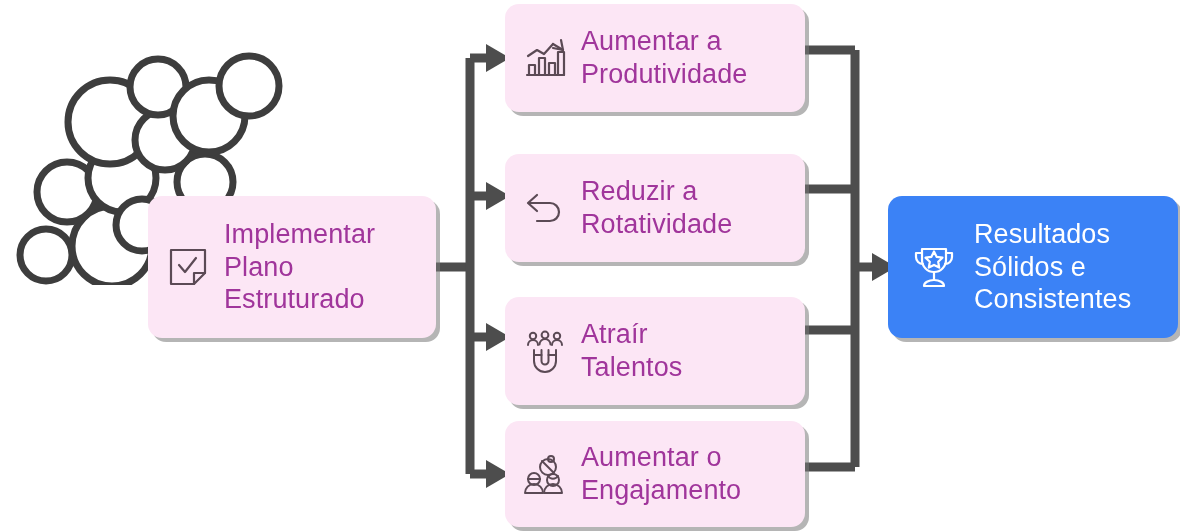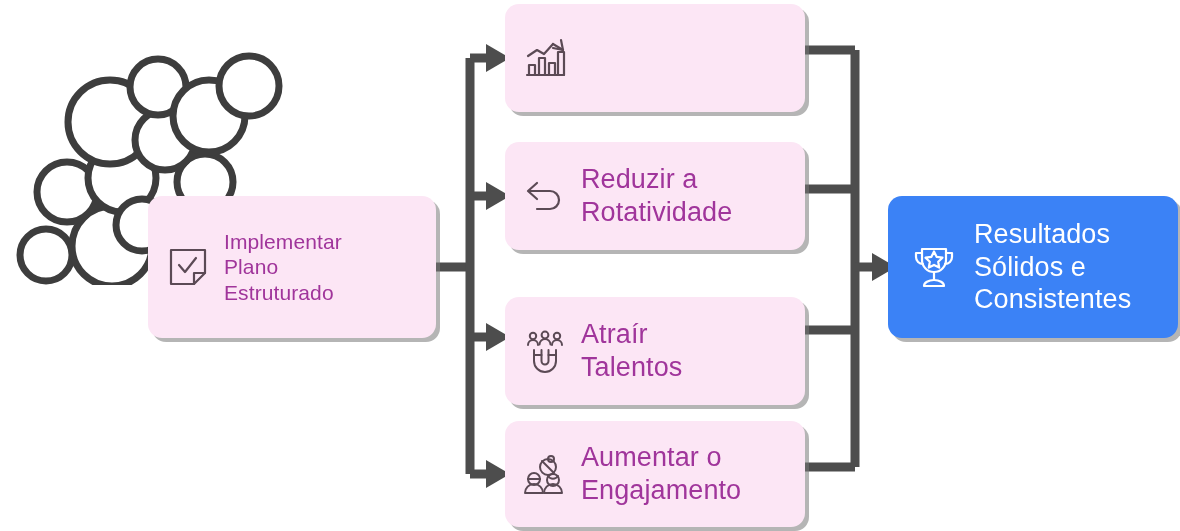--- a/index.html
+++ b/index.html
@@ -36,25 +36,25 @@
   .node .txt{
     color:#a0359b;
     font-size:27px;
     line-height:1.22;
     letter-spacing:.1px;
     white-space:pre-line;
   }
 
   
   #n-plan{left:148px;top:196px;width:288px;height:142px;}
-  #n-plan .txt{font-size:21px;}
+  #n-plan .txt{font-size:27px;}
 
   
   #n-prod{left:505px;top:4px;width:300px;height:108px;}
-  #n-rot {left:505px;top:142px;width:300px;height:108px;}
+  #n-rot {left:505px;top:154px;width:300px;height:108px;}
   #n-tal {left:505px;top:297px;width:300px;height:108px;}
   #n-eng {left:505px;top:421px;width:300px;height:106px;}
 
   
   #n-res{
     left:888px;top:196px;width:290px;height:142px;
     background:#3b82f6;
     padding-left:22px;
     gap:16px;
   }
@@ -131,20 +131,22 @@
         <path d="M4 39 H41"></path>
         <rect x="6" y="29" width="6" height="10"></rect>
         <rect x="16" y="22" width="6" height="17"></rect>
         <rect x="26" y="27" width="6" height="12"></rect>
         <rect x="35" y="16" width="6" height="23"></rect>
         <path d="M5 20 l9 -6 7 4 9 -10"></path>
         <path d="M38 4 l2 10 -10 -2"></path>
         <path d="M30 8 l10 6"></path>
       </svg>
     </span>
+    <span class="txt">Aumentar a
+Produtividade</span>
   </div>
 
   <div class="node" id="n-rot">
     <span class="ico">
       <svg width="44" height="44" viewBox="0 0 44 44" fill="none" stroke="#5b4a55" stroke-width="2.2" stroke-linecap="round" stroke-linejoin="round">
         <path d="M6 17 H27 a9 9 0 0 1 0 18 H14"></path>
         <path d="M14 9 L5 17 L14 25"></path>
       </svg>
     </span>
     <span class="txt">Reduzir a

